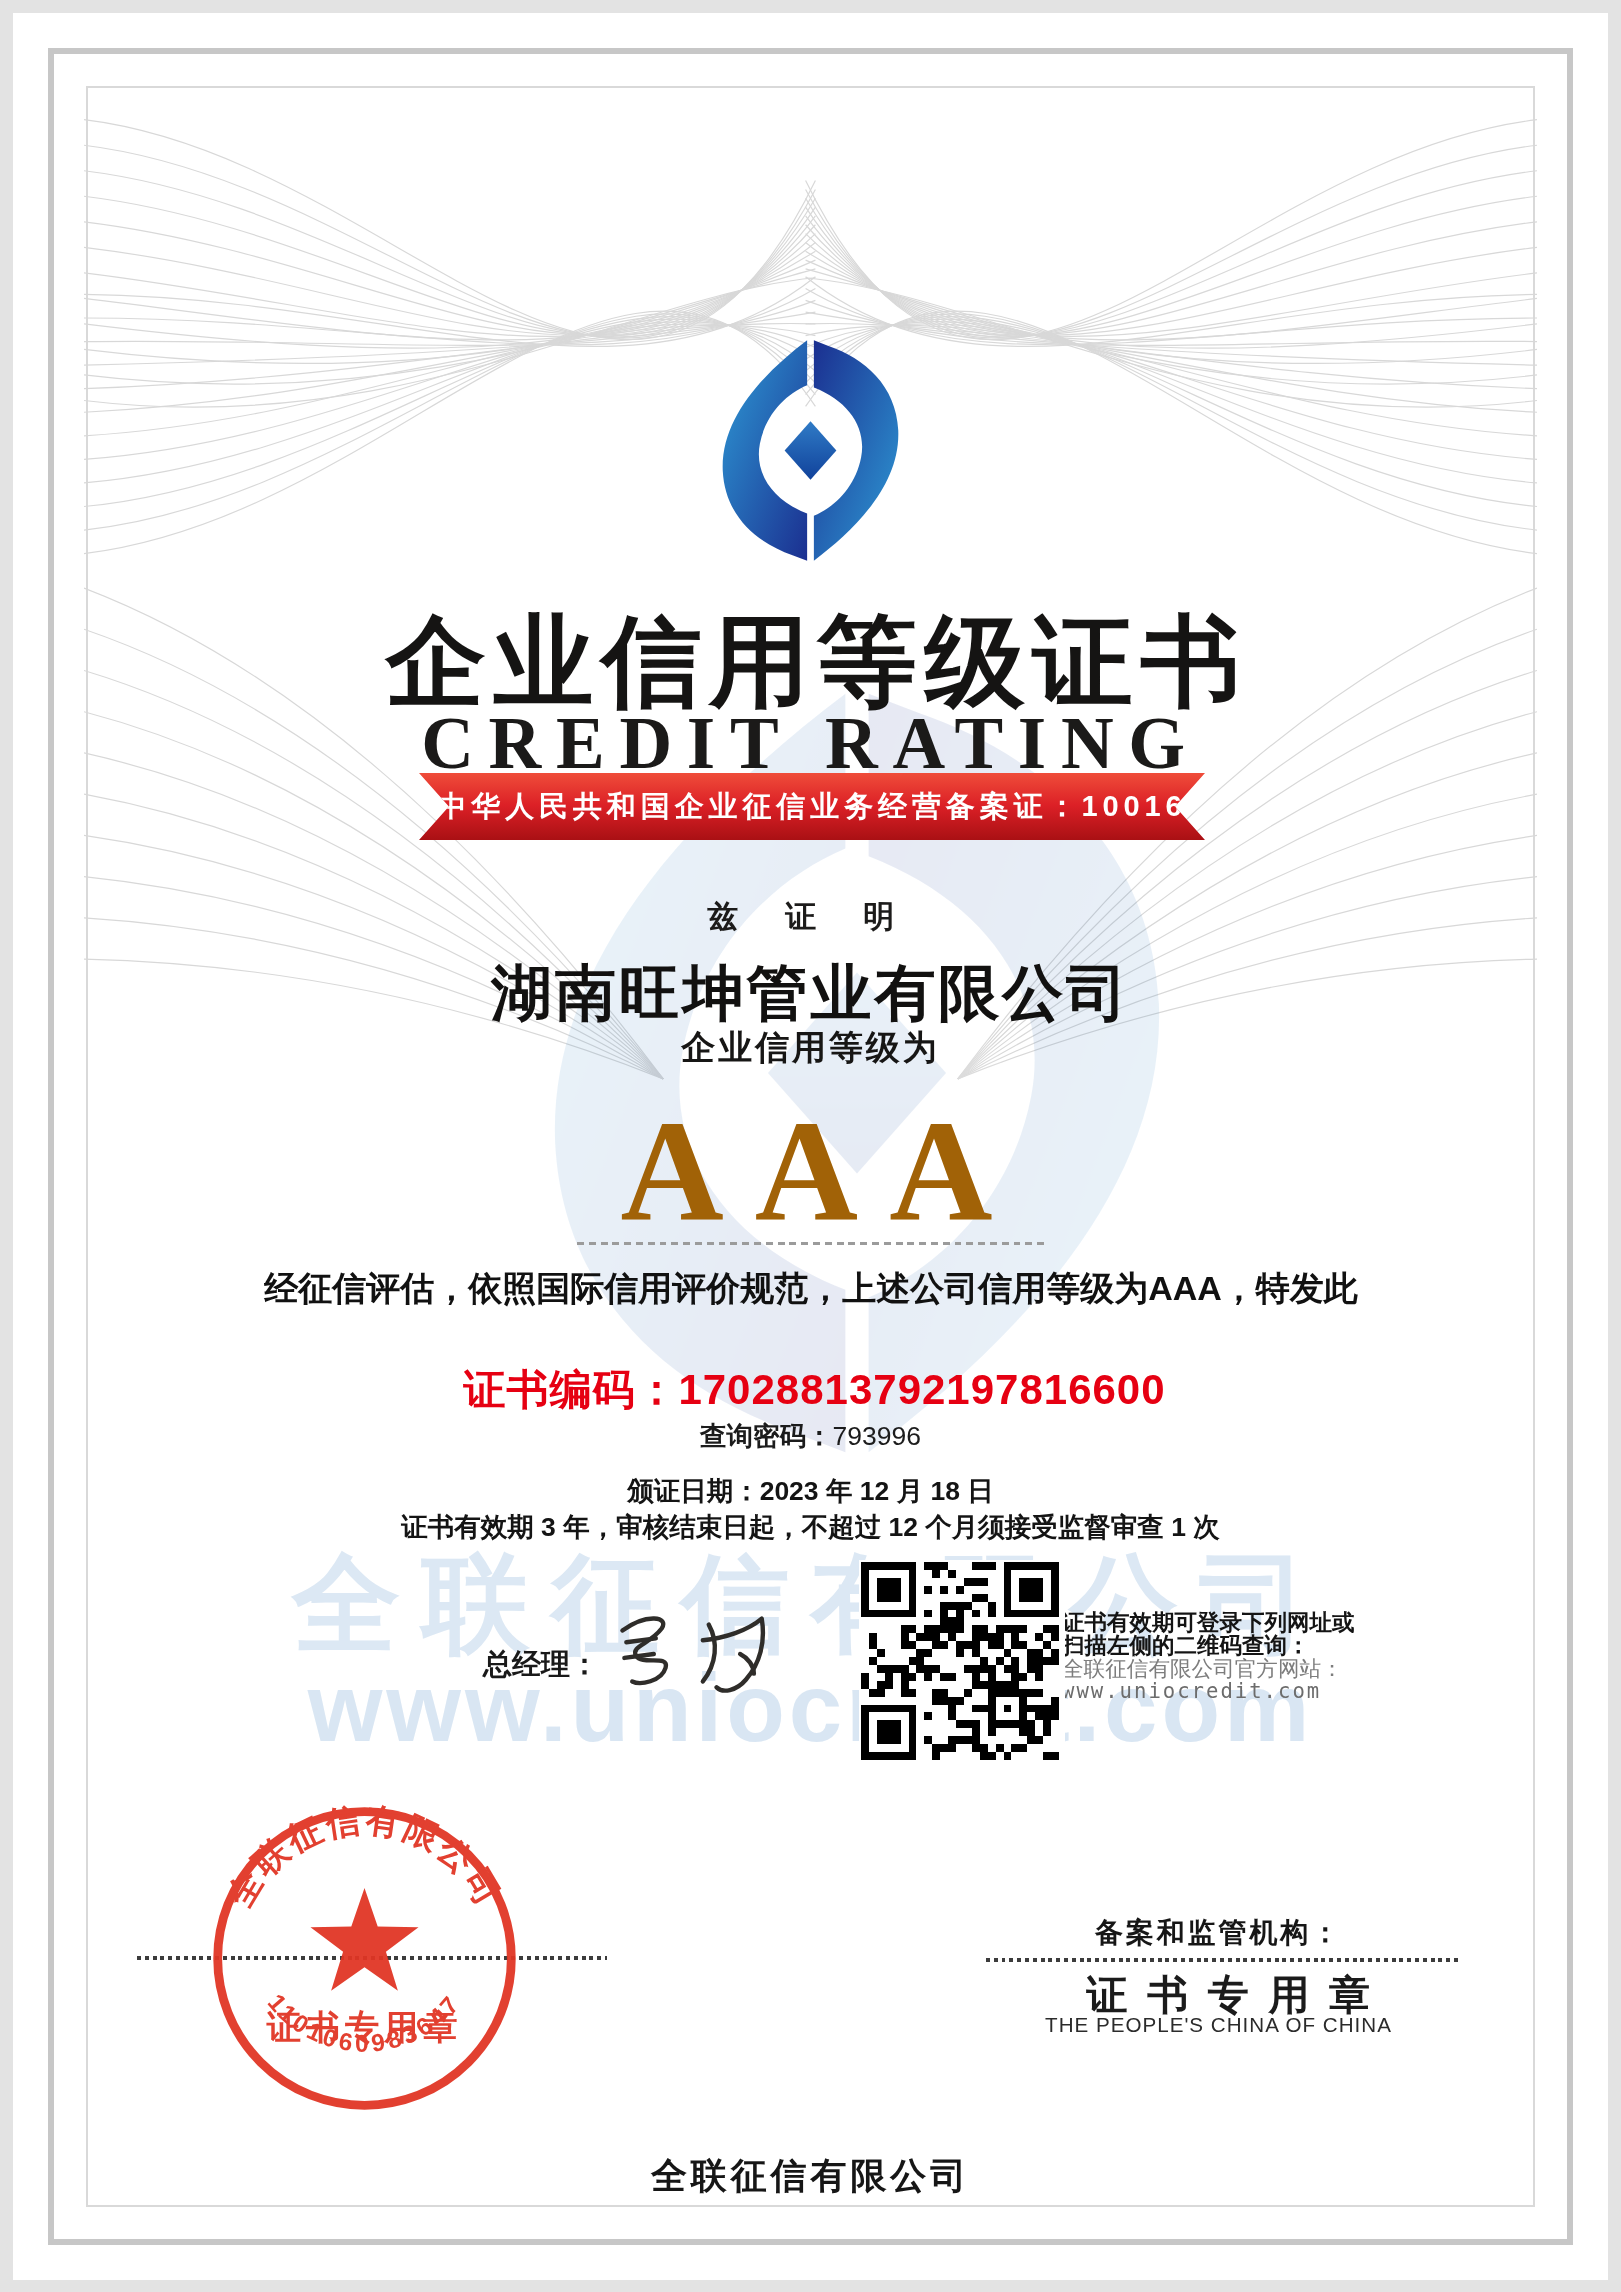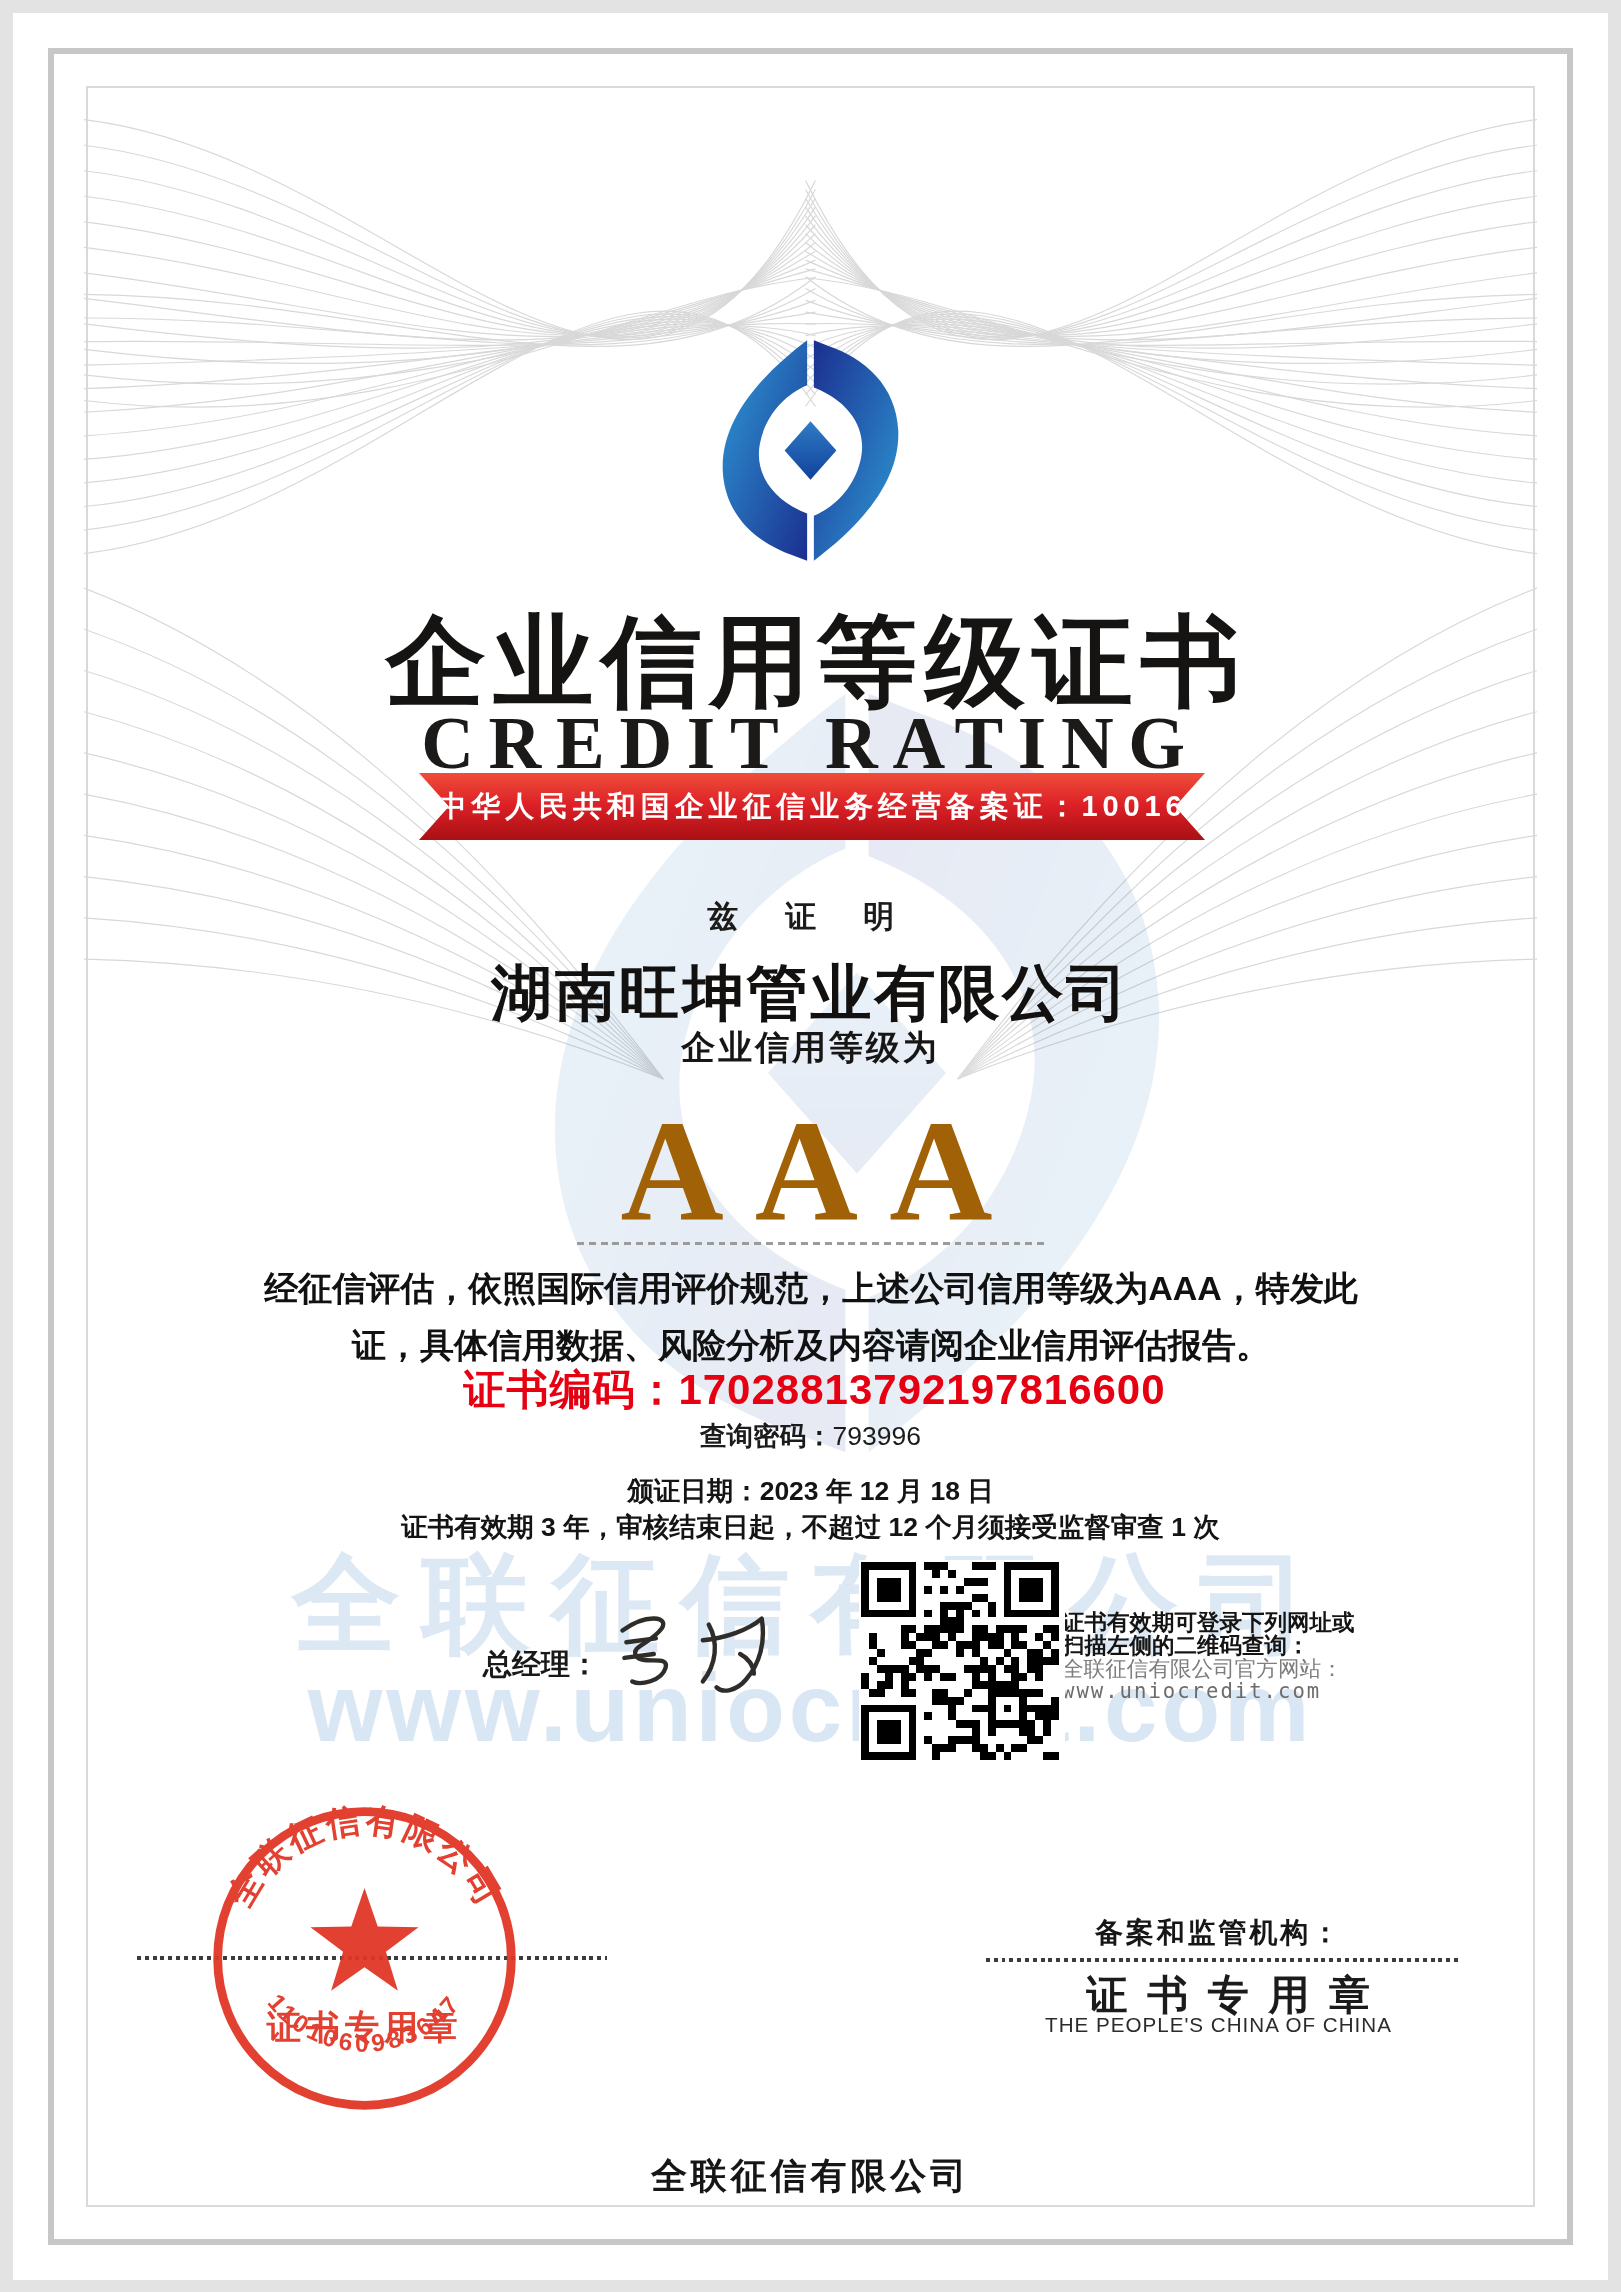--- a/index.html
+++ b/index.html
@@ -188,21 +188,20 @@
 
 <div class="abs cw z2 certify">兹 证 明</div>
 <div class="abs cw z2 company">湖南旺坤管业有限公司</div>
 <div class="abs cw z2 rating-label">企业信用等级为</div>
 <div class="abs cw z2 rating">AAA</div>
 
 <div class="abs z2 dashes"></div>
 
 <div class="abs z2 statement">
   <span>经征信评估，依照国际信用评价规范，上述公司信用等级为AAA，特发此</span><br>
-  <span>证，具体信用数据、风险分析及内容请阅企业信用评估报告。</span>
 </div>
 
 <div class="abs cw z2 certno">
   <span>证书编码：</span><span>17028813792197816600</span>
 </div>
 
 <div class="abs cw z2 query">
   <span class="lbl">查询密码：</span><span>793996</span>
 </div>
 

